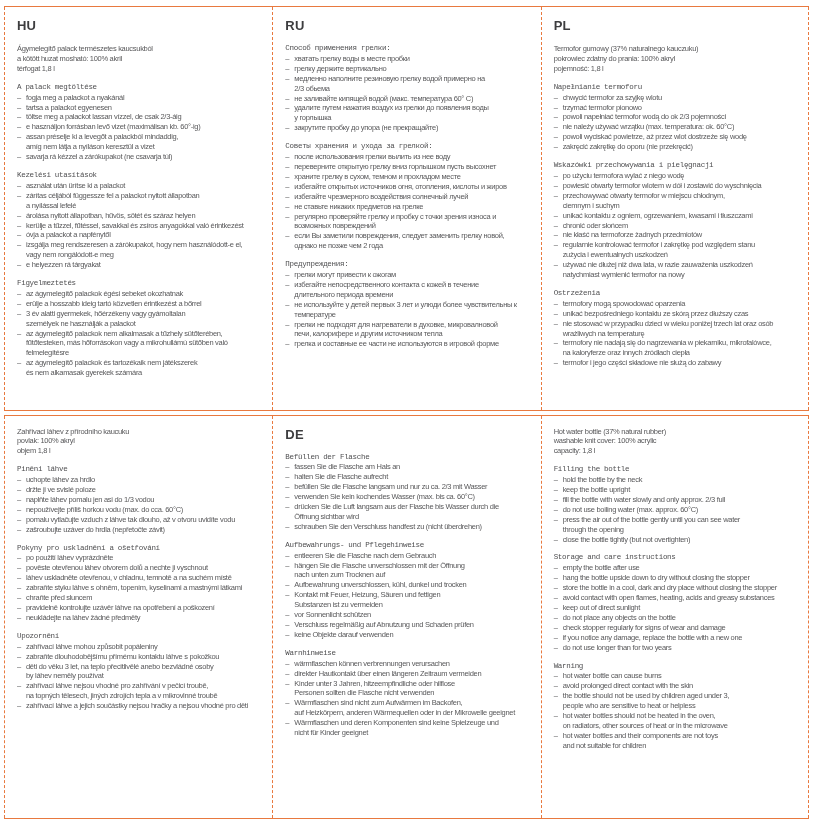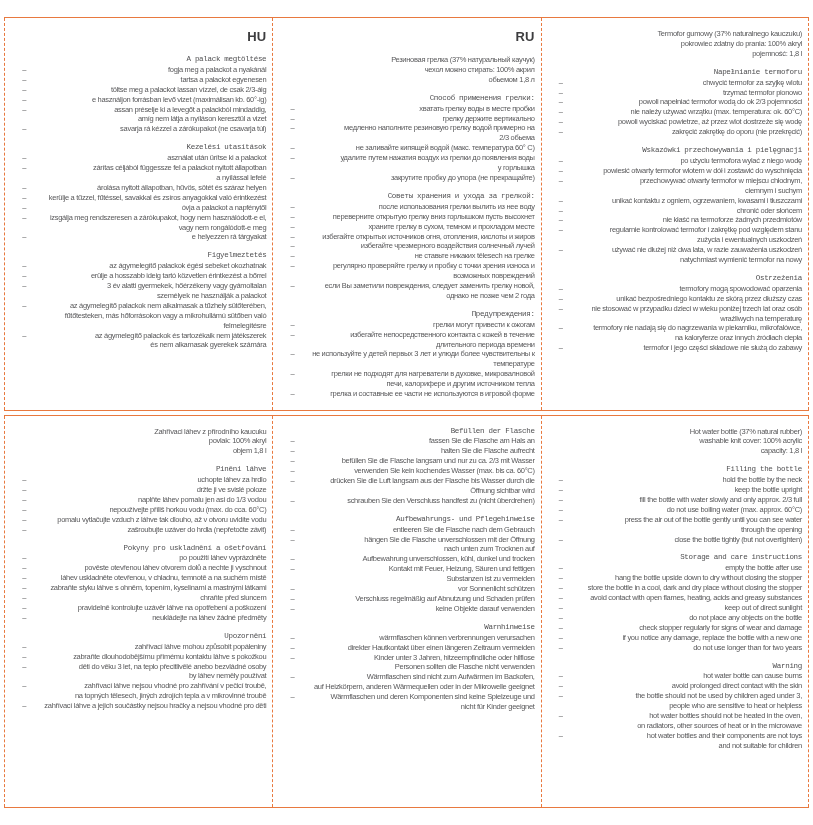--- a/index.html
+++ b/index.html
@@ -10,22 +10,22 @@
   }
   *{box-sizing:border-box;margin:0;padding:0;}
   html,body{background:#ffffff;}
   body{
     width:813px;height:825px;overflow:hidden;
     font-family:"Liberation Sans","DejaVu Sans",sans-serif;
     color:var(--text);
   }
   .sheet{
     width:813px;height:825px;
-    padding:17px 4px;
-    display:flex;flex-direction:column;gap:4px;text-align:right;
+    padding:6px 4px;
+    display:flex;flex-direction:column;gap:4px;
   }
   .row{
     flex:1;display:flex;
     border-top:1.5px solid var(--accent);
     border-bottom:1.5px solid var(--accent);
     overflow:hidden;
   }
   .panel{
     width:33.333%;
     border-left:1px dashed var(--accent);
@@ -47,20 +47,25 @@
   .txt{flex:1;white-space:pre-line;}
 </style>
 </head>
 <body>
 
 <div class="sheet">
   <div class="row">
       <div class="panel">
         <div class="code">HU</div>
         <div class="block">
+          <div class="line">Ágymelegítő palack természetes kaucsukból</div>
+          <div class="line">a kötött huzat mosható: 100% akril</div>
+          <div class="line">térfogat 1,8 l</div>
+        </div>
+        <div class="block">
           <div class="heading">A palack megtöltése</div>
           <div class="item">
             <span class="dash">–</span>
             <span class="txt">fogja meg a palackot a nyakánál</span>
           </div>
           <div class="item">
             <span class="dash">–</span>
             <span class="txt">tartsa a palackot egyenesen</span>
           </div>
           <div class="item">
@@ -138,25 +143,20 @@
           <div class="item">
             <span class="dash">–</span>
             <span class="txt">az ágymelegítő palackok és tartozékaik nem játékszerek
 és nem alkamasak gyerekek számára</span>
           </div>
         </div>
       </div>
       <div class="panel">
         <div class="code">RU</div>
         <div class="block">
-          <div class="line">Резиновая грелка (37% натуральный каучук)</div>
-          <div class="line">чехол можно стирать: 100% акрил</div>
-          <div class="line">обьемом 1,8 л</div>
-        </div>
-        <div class="block">
           <div class="heading">Способ применения грелки:</div>
           <div class="item">
             <span class="dash">–</span>
             <span class="txt">хватать грелку воды в месте пробки</span>
           </div>
           <div class="item">
             <span class="dash">–</span>
             <span class="txt">грелку держите вертикально</span>
           </div>
           <div class="item">
@@ -195,21 +195,21 @@
           <div class="item">
             <span class="dash">–</span>
             <span class="txt">избегайте открытых источников огня, отопления, кислоты и жиров</span>
           </div>
           <div class="item">
             <span class="dash">–</span>
             <span class="txt">избегайте чрезмерного воздействия солнечный лучей</span>
           </div>
           <div class="item">
             <span class="dash">–</span>
-            <span class="txt">не ставьте никаких tělesech на грелке</span>
+            <span class="txt">не ставьте никаких предметов на грелке</span>
           </div>
           <div class="item">
             <span class="dash">–</span>
             <span class="txt">регулярно проверяйте грелку и пробку с точки зрения износа и
 возможных повреждений</span>
           </div>
           <div class="item">
             <span class="dash">–</span>
             <span class="txt">если Вы заметили повреждения, следует заменить грелку новой,
 однако не позже чем 2 года</span>
@@ -236,20 +236,21 @@
             <span class="txt">грелки не подходят для нагреватели в духовке, микровалновой
 печи, калорифере и другим источником тепла</span>
           </div>
           <div class="item">
             <span class="dash">–</span>
             <span class="txt">грелка и составные ее части не используются в игровой форме</span>
           </div>
         </div>
       </div>
       <div class="panel">
+        <div class="code">PL</div>
         <div class="block">
           <div class="line">Termofor gumowy (37% naturalnego kauczuku)</div>
           <div class="line">pokrowiec zdatny do prania: 100% akryl</div>
           <div class="line">pojemność: 1,8 l</div>
         </div>
         <div class="block">
           <div class="heading">Napełnianie termoforu</div>
           <div class="item">
             <span class="dash">–</span>
             <span class="txt">chwycić termofor za szyjkę wlotu</span>
@@ -425,20 +426,21 @@
             <span class="txt">zahřívací láhve nejsou vhodné pro zahřívání v pečicí troubě,
 na topných tělesech, jiných zdrojích tepla a v mikrovlnné troubě</span>
           </div>
           <div class="item">
             <span class="dash">–</span>
             <span class="txt">zahřívací láhve a jejich součástky nejsou hračky a nejsou vhodné pro děti</span>
           </div>
         </div>
       </div>
       <div class="panel">
+        <div class="code">DE</div>
         <div class="block">
           <div class="heading">Befüllen der Flasche</div>
           <div class="item">
             <span class="dash">–</span>
             <span class="txt">fassen Sie die Flasche am Hals an</span>
           </div>
           <div class="item">
             <span class="dash">–</span>
             <span class="txt">halten Sie die Flasche aufrecht</span>
           </div>

